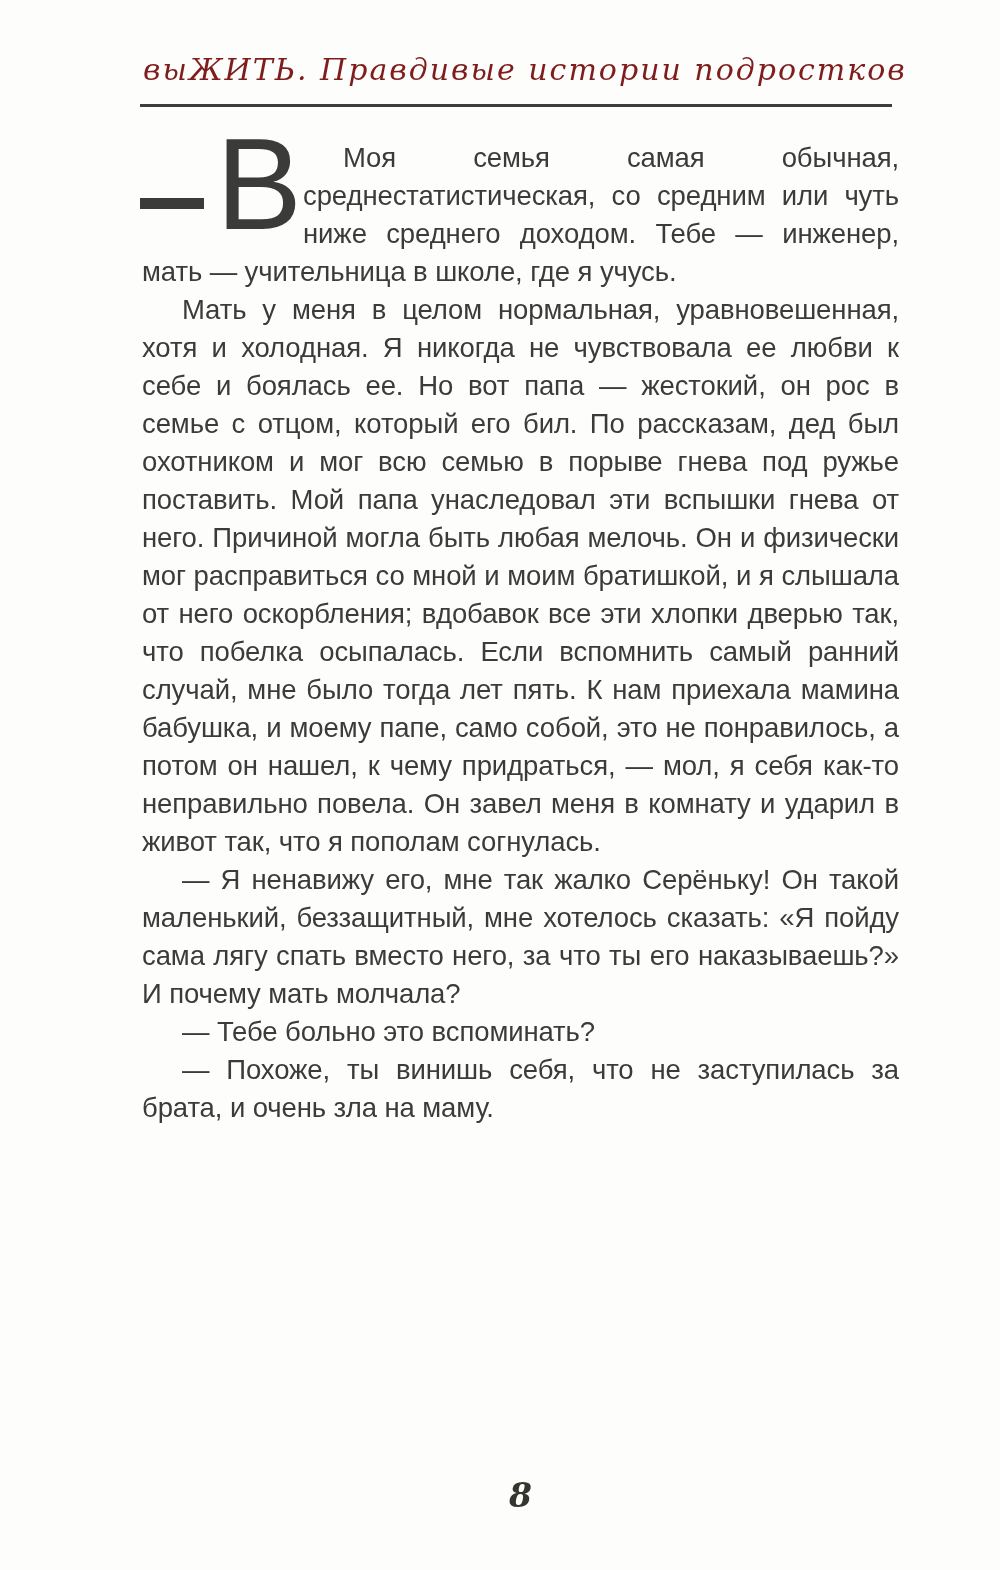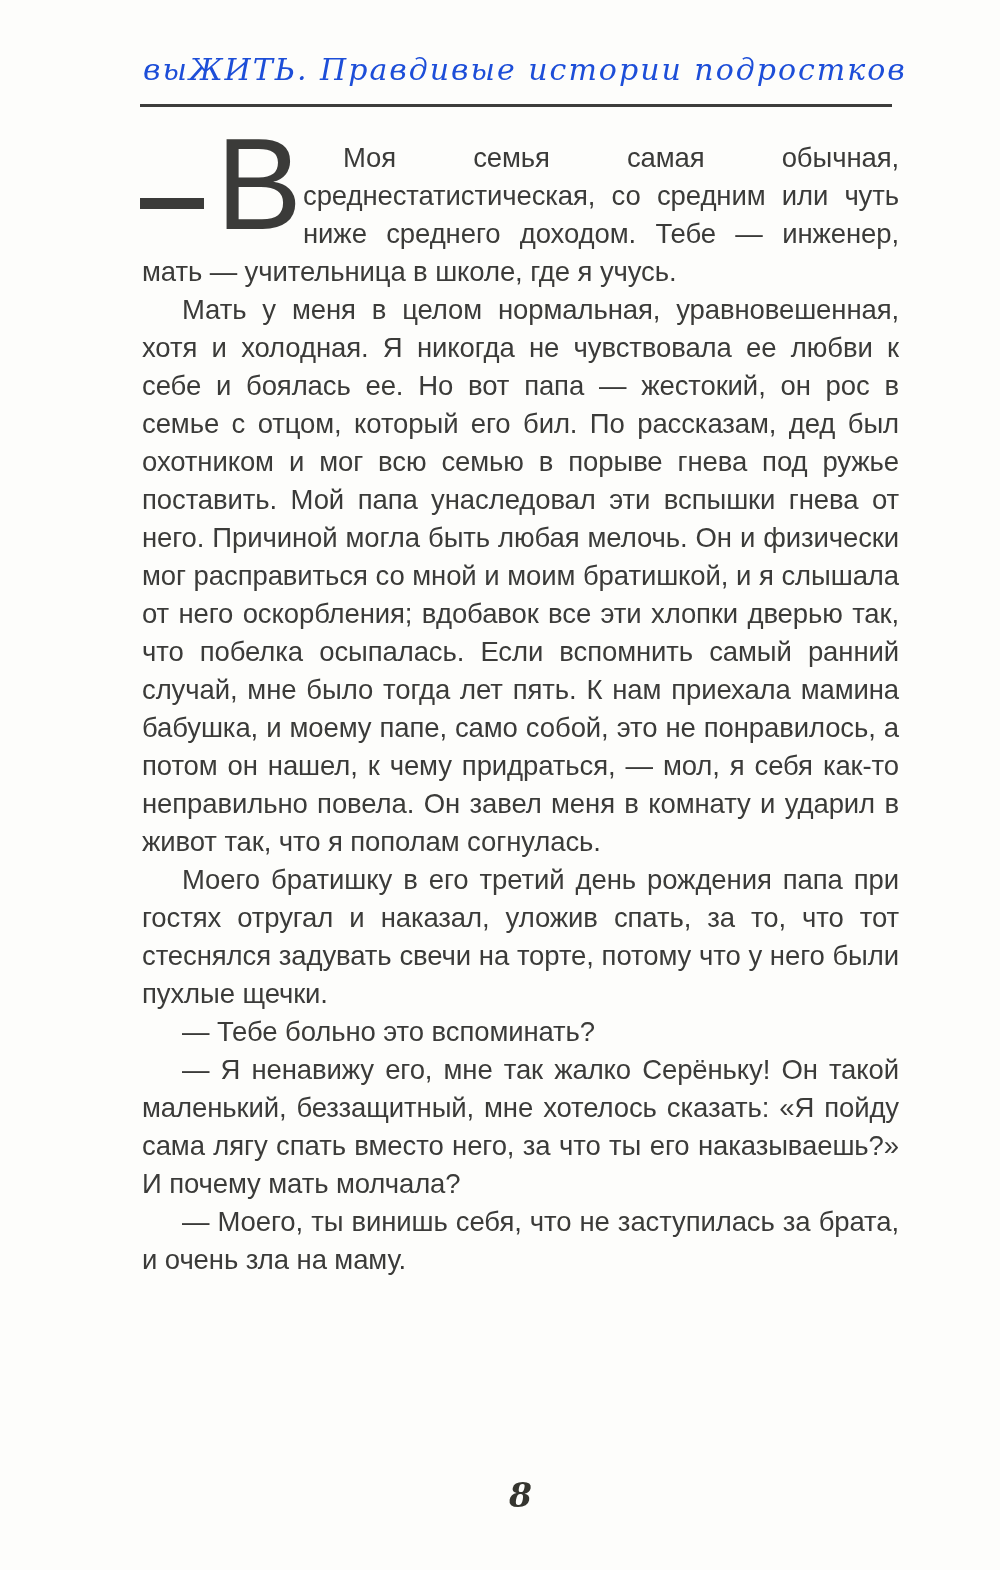--- a/index.html
+++ b/index.html
@@ -16,21 +16,21 @@
   }
   
   .running-head {
     position:absolute;
     left:143px;
     top:52px;
     font-family:"DejaVu Serif", serif;
     font-style:italic;
     font-size:30px;
     letter-spacing:2px;
-    color:#1d4ed8;
+    color:#7f1d1d;
     white-space:nowrap;
   }
   .head-rule {
     position:absolute;
     left:140px;
     top:104px;
     width:752px;
     height:3px;
     background:#3d3d3b;
   }
@@ -98,22 +98,21 @@
 
   <div class="body-text">
 
     <div class="dropcap-block">
       <span class="dialogue-dash" aria-label="—"></span>
       <span class="dropcap">В</span>
     </div>
 
     <p>Моя семья самая обычная, среднестатистическая, со средним или чуть ниже среднего доходом. Тебе — инженер, мать — учительница в школе, где я учусь.</p>
     <p>Мать у меня в целом нормальная, уравновешенная, хотя и холодная. Я никогда не чувствовала ее любви к себе и боялась ее. Но вот папа — жестокий, он рос в семье с отцом, который его бил. По рассказам, дед был охотником и мог всю семью в порыве гнева под ружье поставить. Мой папа унаследовал эти вспышки гнева от него. Причиной могла быть любая мелочь. Он и физически мог расправиться со мной и моим братишкой, и я слышала от него оскорбления; вдобавок все эти хлопки дверью так, что побелка осыпалась. Если вспомнить самый ранний случай, мне было тогда лет пять. К нам приехала мамина бабушка, и моему папе, само собой, это не понравилось, а потом он нашел, к чему придраться, — мол, я себя как-то неправильно повела. Он завел меня в комнату и ударил в живот так, что я пополам согнулась.</p>
-    <p>Моего братишку в его третий день рождения папа при гостях отругал и наказал, уложив спать, за то, что тот стеснялся задувать свечи на торте, потому что у него были пухлые щечки.</p>
+    <p>— Я ненавижу его, мне так жалко Серёньку! Он такой маленький, беззащитный, мне хотелось сказать: «Я пойду сама лягу спать вместо него, за что ты его наказываешь?» И почему мать молчала?</p>
     <p>— Тебе больно это вспоминать?</p>
-    <p>— Я ненавижу его, мне так жалко Серёньку! Он такой маленький, беззащитный, мне хотелось сказать: «Я пойду сама лягу спать вместо него, за что ты его наказываешь?» И почему мать молчала?</p>
-    <p>— Моего, ты винишь себя, что не заступилась за брата, и очень зла на маму.</p>
+    <p>— Похоже, ты винишь себя, что не заступилась за брата, и очень зла на маму.</p>
 
   </div>
 
   <div class="folio">8</div>
 
 </div>
 
 </body></html>

